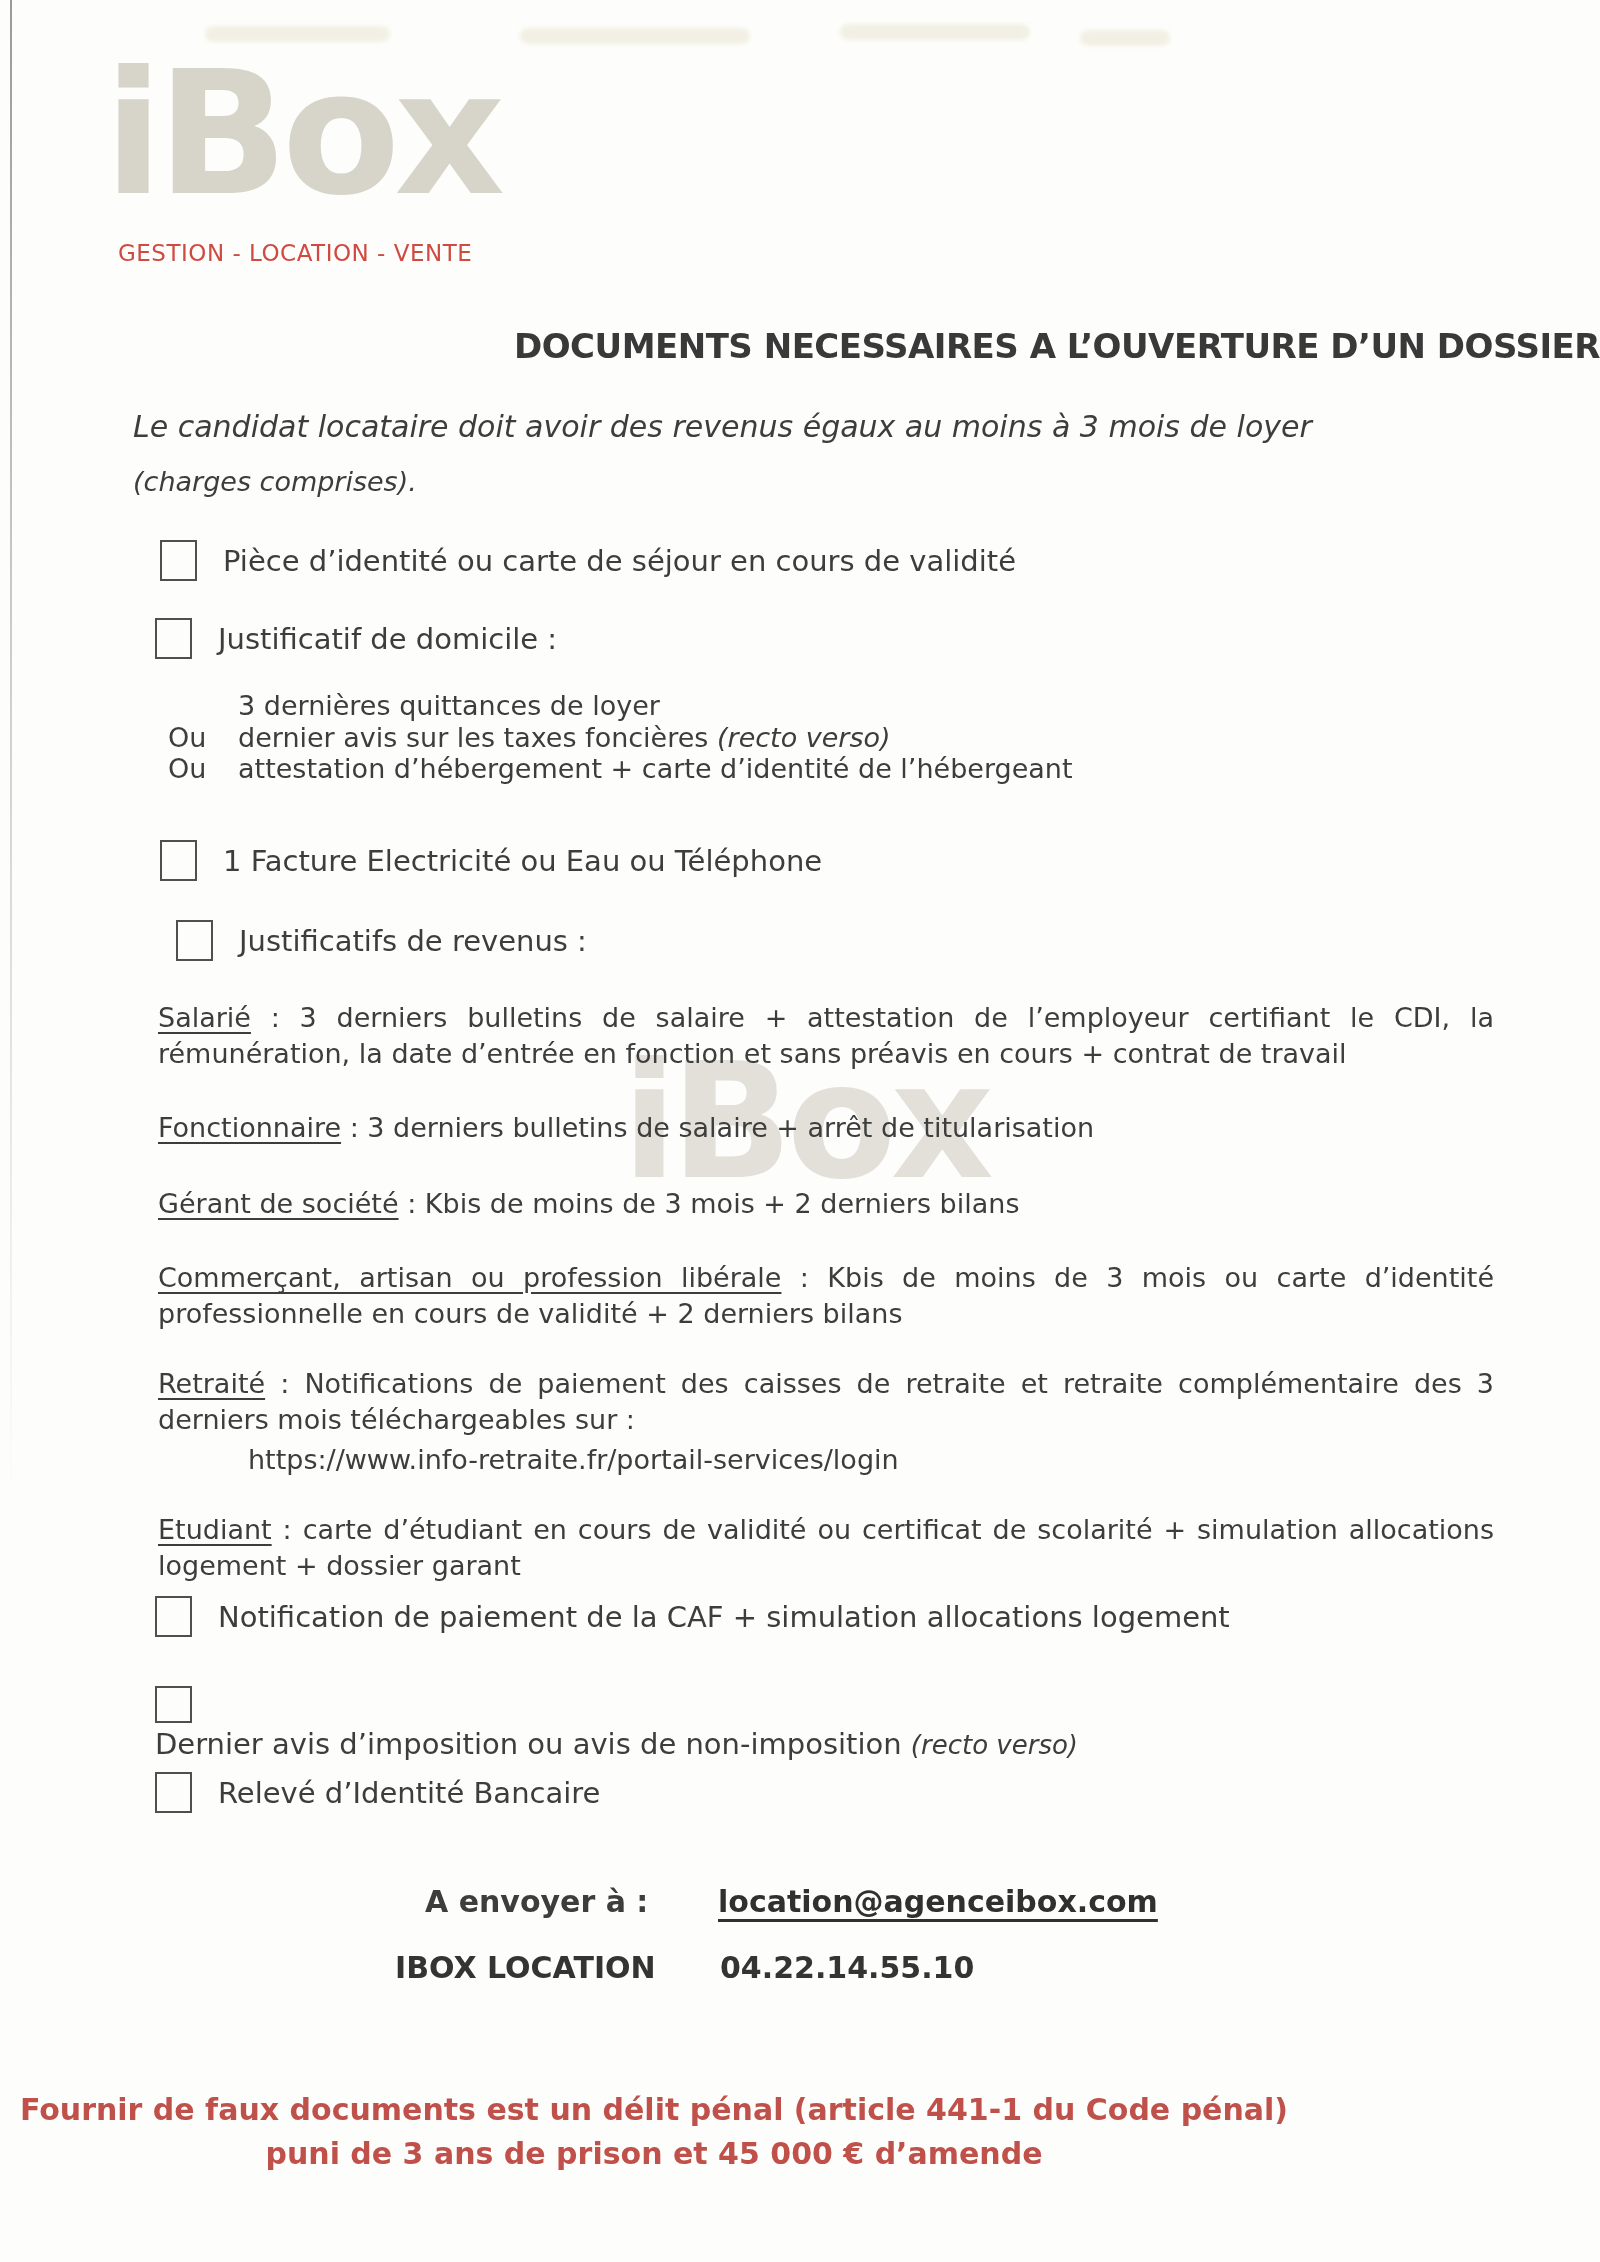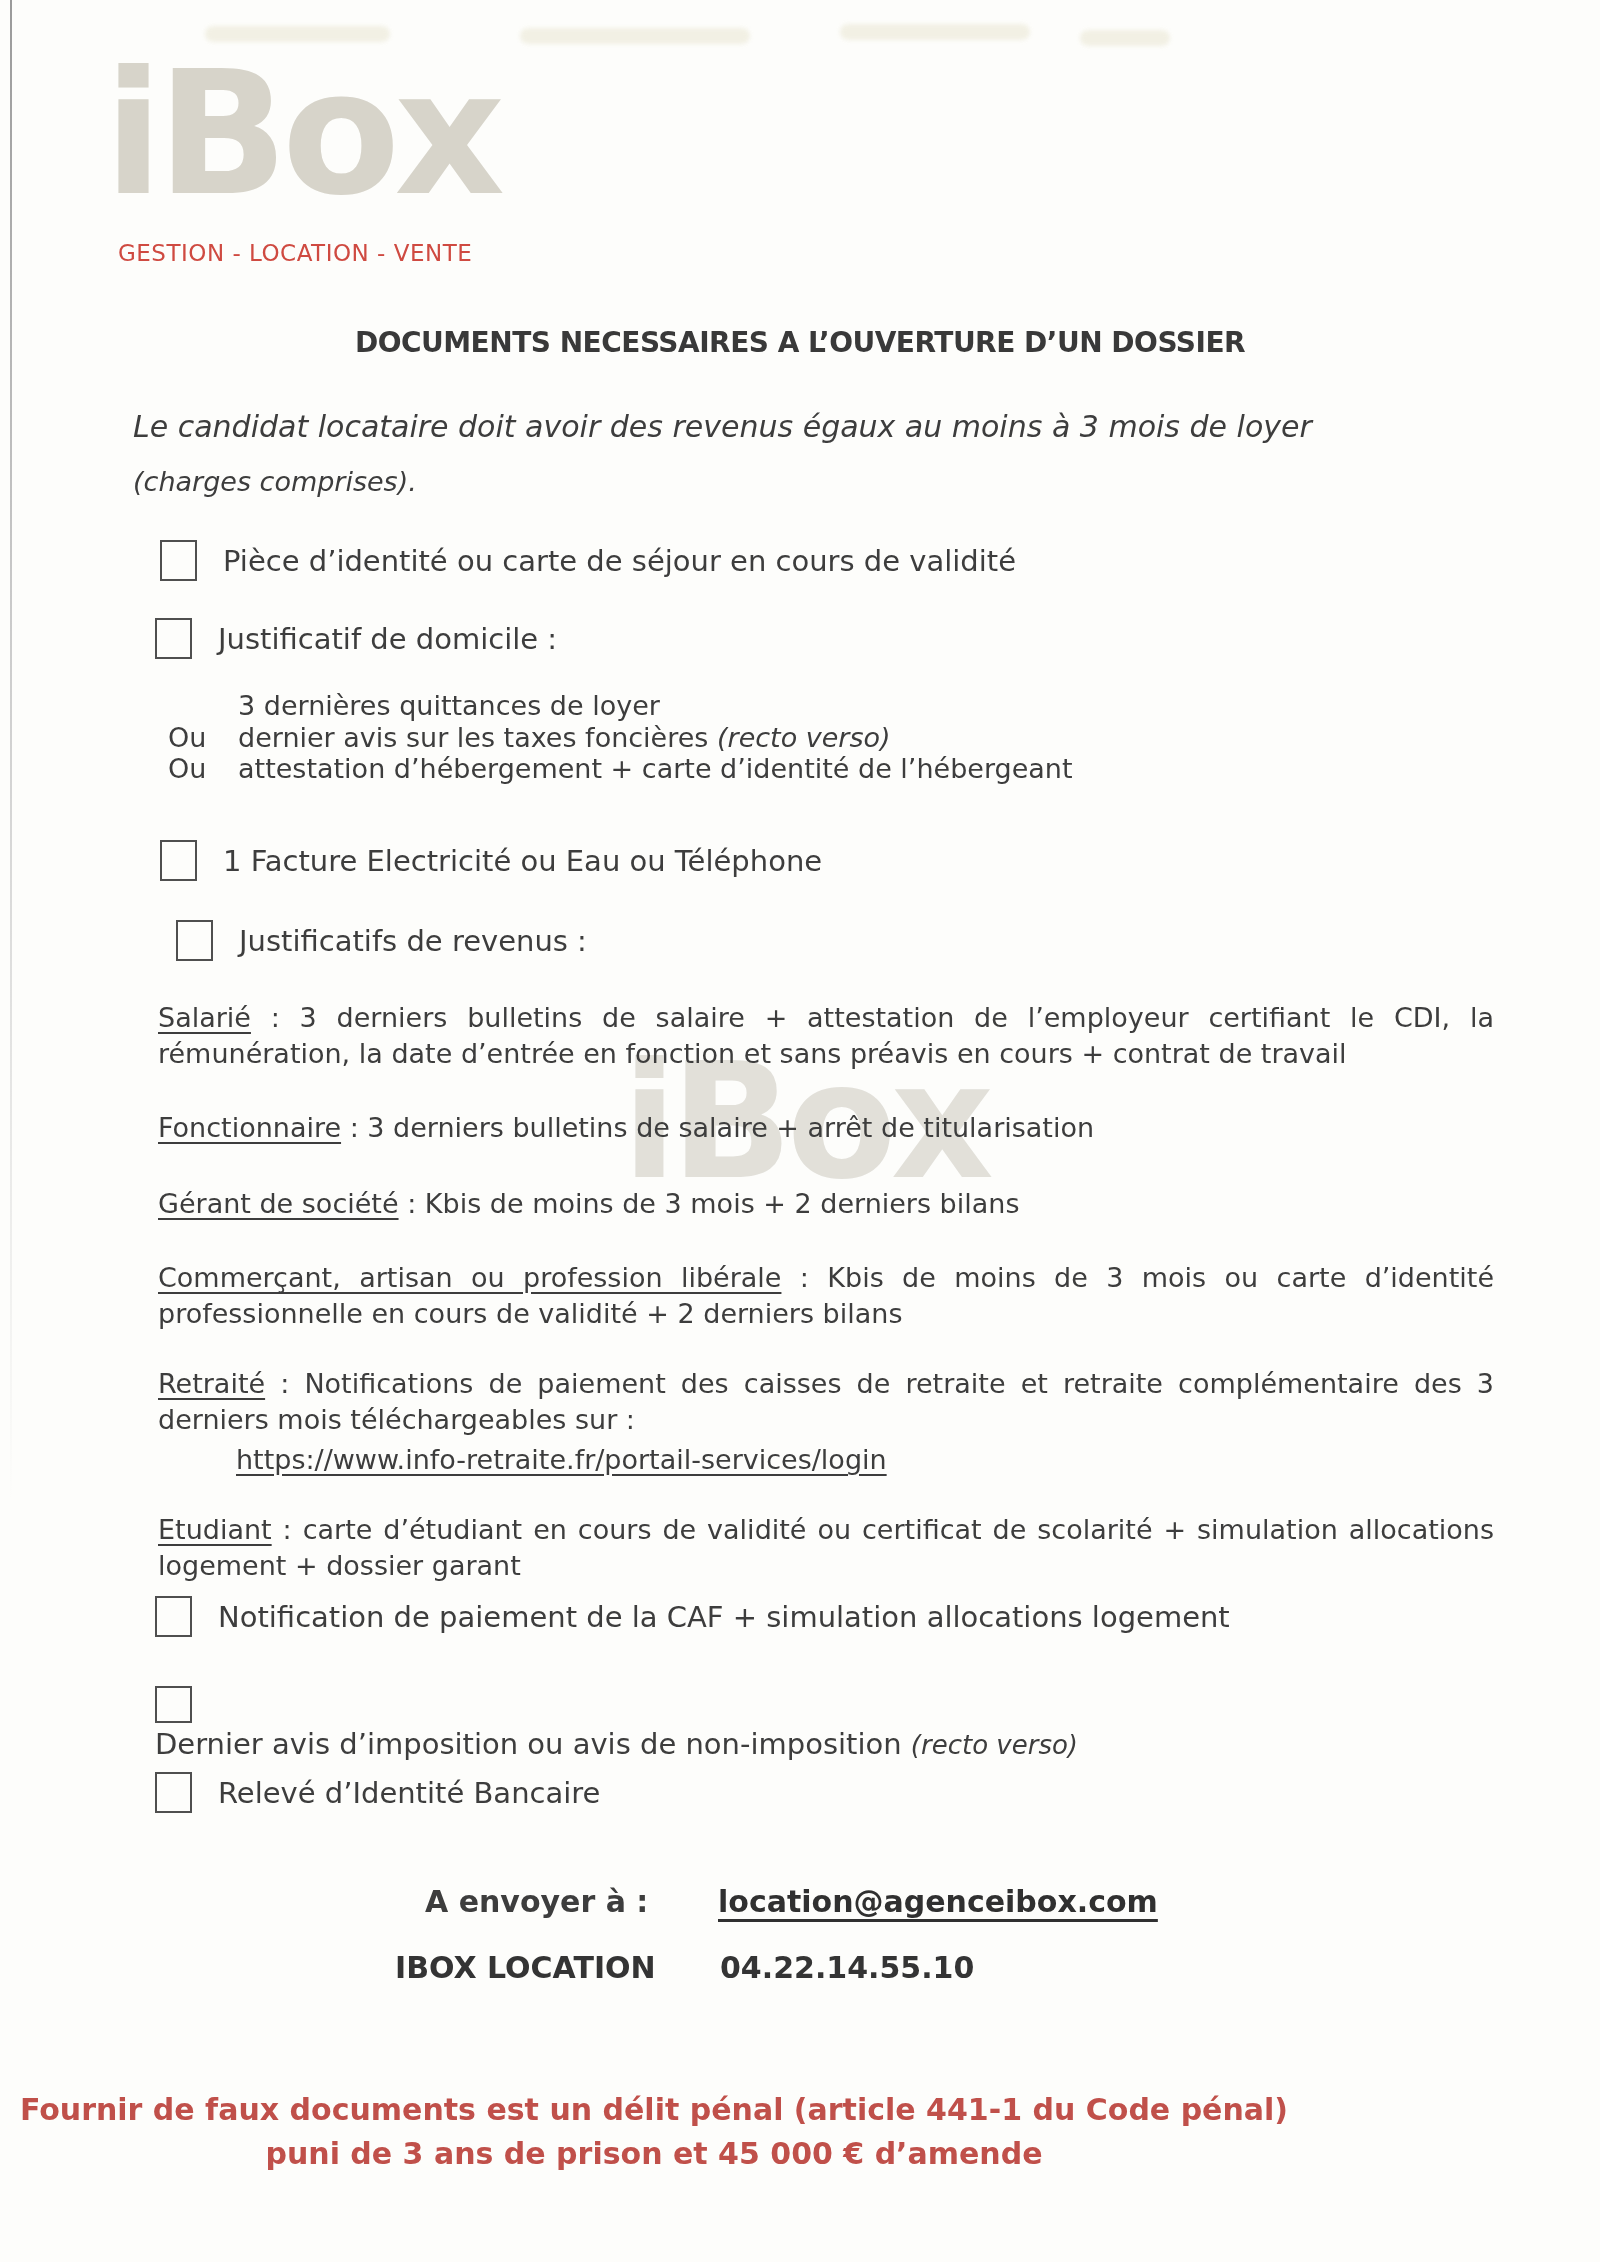--- a/index.html
+++ b/index.html
@@ -31,22 +31,22 @@
     letter-spacing:-6px;color:var(--logo_gray,#d7d4ca);
   }
   .logo-tagline{
     left:118px;top:240px;
     font-size:23px;font-weight:500;letter-spacing:.5px;
     color:var(--brand_red,#cf4a41);
   }
 
   
   .doc-title{
-    left:0;top:326px;width:1600px;text-align:center;
-    font-size:28px;font-weight:700;letter-spacing:-.5px;color:#393939;
+    left:0;top:326px;width:1600px;text-align:right;
+    font-size:34px;font-weight:700;letter-spacing:-.5px;color:#393939;
   }
   .intro{
     left:133px;top:412px;width:1340px;
     font-size:30px;font-style:italic;line-height:1.0;
   }
   .intro .l2{display:block;margin-top:26px;font-size:27px;}
 
   
   .cbrow{display:flex;align-items:flex-start;}
   .cbbox{
@@ -61,22 +61,22 @@
   .opt .pfx{width:70px;flex:0 0 70px;}
   .opt .note{font-style:italic;}
 
   
   .para{
     left:158px;width:1336px;
     font-size:27px;line-height:1.33;text-align:justify;
   }
   .para .term{text-decoration:underline;text-underline-offset:5px;}
   .plink{
-    left:236px;font-size:27px;
-    text-decoration:underline;text-underline-offset:5px;color:var(--ink,#3d3d3d);
+    left:248px;font-size:27px;
+    text-underline-offset:5px;color:var(--ink,#3d3d3d);
   }
 
   
   .watermark{
     left:622px;top:1042px;
     font-size:160px;font-weight:700;letter-spacing:-6px;
     color:var(--watermark_gray,#ccc9bf);opacity:.55;line-height:1;
   }
 
   

